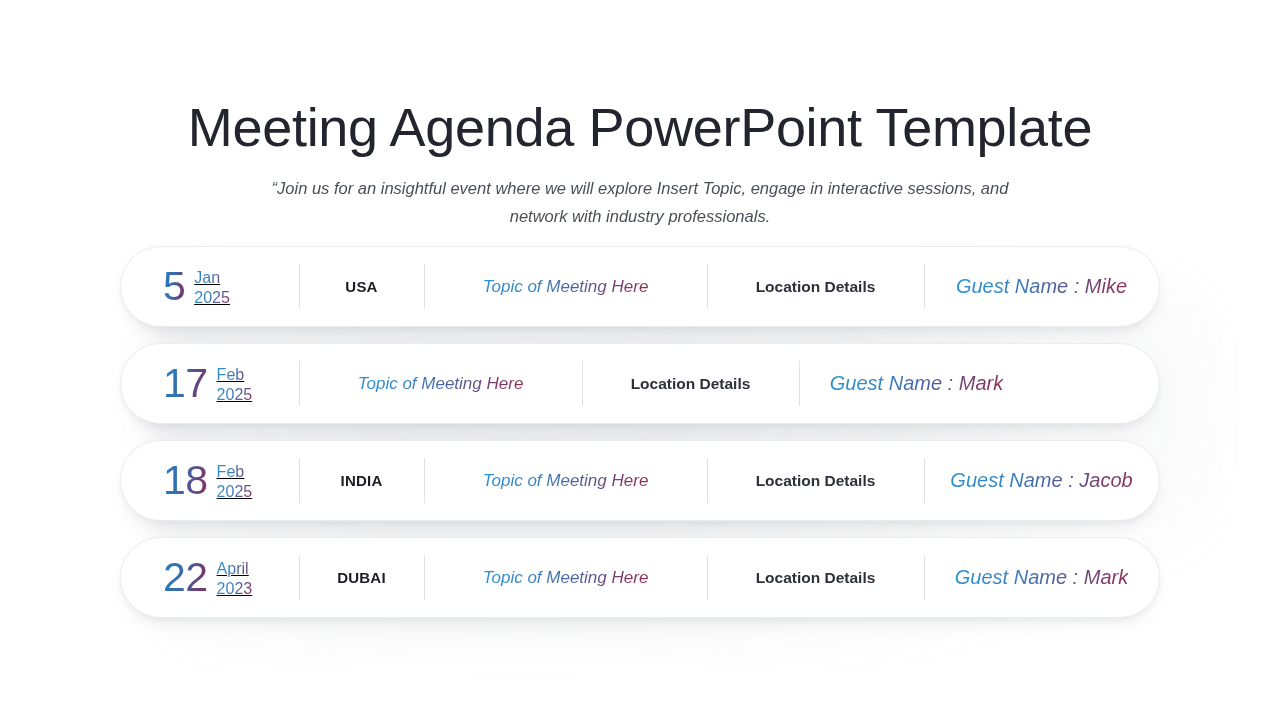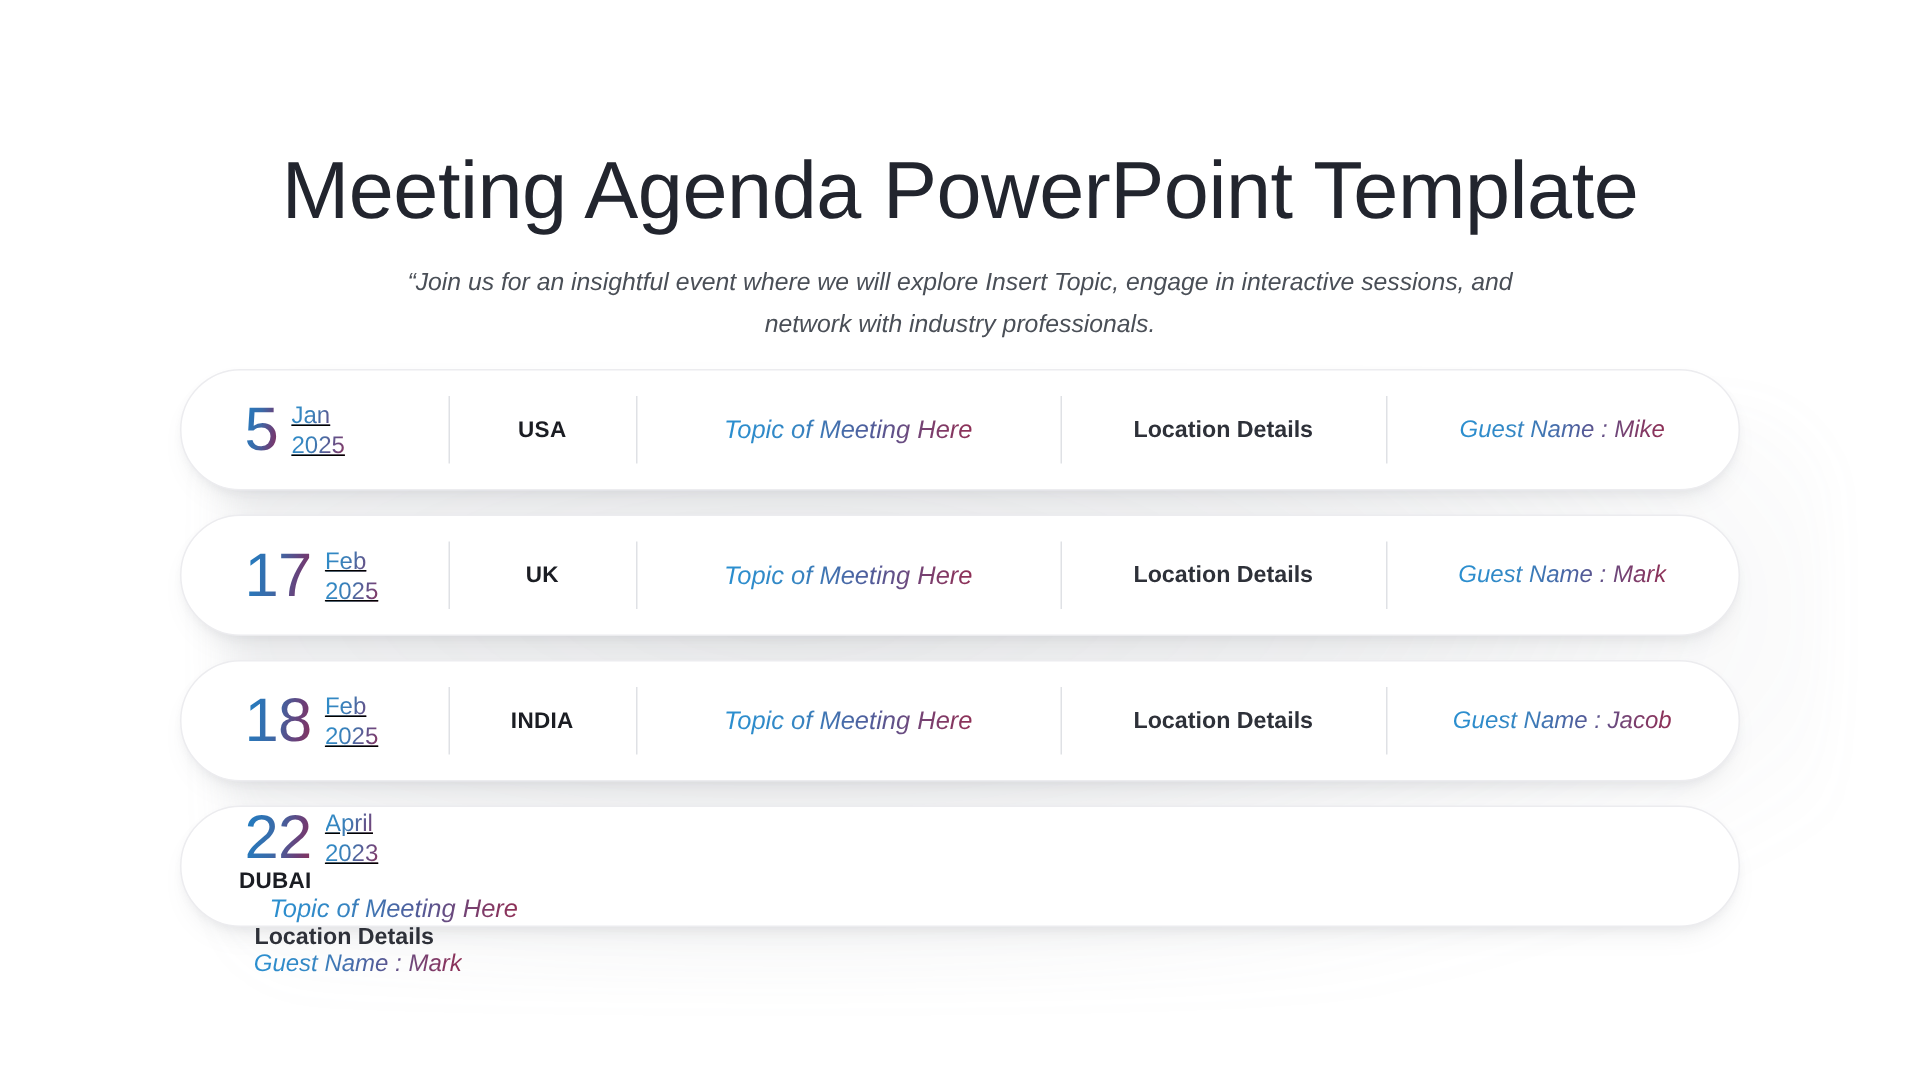--- a/index.html
+++ b/index.html
@@ -71,21 +71,21 @@
     align-items: stretch;
     height: 81px;
     margin-bottom: 16px;
     background: #ffffff;
     border: 1px solid #ececef;
     border-radius: 41px;
     box-shadow: 0 10px 18px -8px rgba(120,125,135,0.18),
                 0 2px 5px rgba(120,125,135,0.06);
     box-sizing: border-box;
   }
-  .row:last-child { margin-bottom: 0; flex-direction: column; }
+  .row:last-child { margin-bottom: 0; }
 
   
   .cell {
     display: flex;
     align-items: center;
     justify-content: center;
     position: relative;
     box-sizing: border-box;
   }
   .cell + .cell::before {
@@ -141,21 +141,21 @@
     font-size: 17px;
     font-weight: 400;
     white-space: nowrap;
   }
   .location {
     font-size: 15.5px;
     font-weight: 700;
     color: #2e3139;
   }
   .guest {
-    font-size: 16px;
+    font-size: 20px;
     font-weight: 400;
     white-space: nowrap;
   }
 
   
   .grad {
     background-image: linear-gradient(95deg, #2a8fd0 0%, #3487c4 28%, #4f5e9c 58%, #7a3f6e 82%, #8f2f55 100%);
     -webkit-background-clip: text;
     background-clip: text;
     -webkit-text-fill-color: transparent;
@@ -216,23 +216,20 @@
   <div class="row">
     <div class="cell cell-date">
       <div class="date-wrap">
         <span class="date-day grad-short">17</span>
         <span class="date-my">
           <span class="date-month grad-my">Feb</span>
           <span class="date-year grad-my">2025</span>
         </span>
       </div>
     </div>
-    <div class="cell cell-country">
-      <span class="country">UK</span>
-    </div>
     <div class="cell cell-topic">
       <span class="topic grad">Topic  of Meeting  Here</span>
     </div>
     <div class="cell cell-location">
       <span class="location">Location Details</span>
     </div>
     <div class="cell cell-guest">
       <span class="guest grad">Guest Name : Mark</span>
     </div>
   </div>

